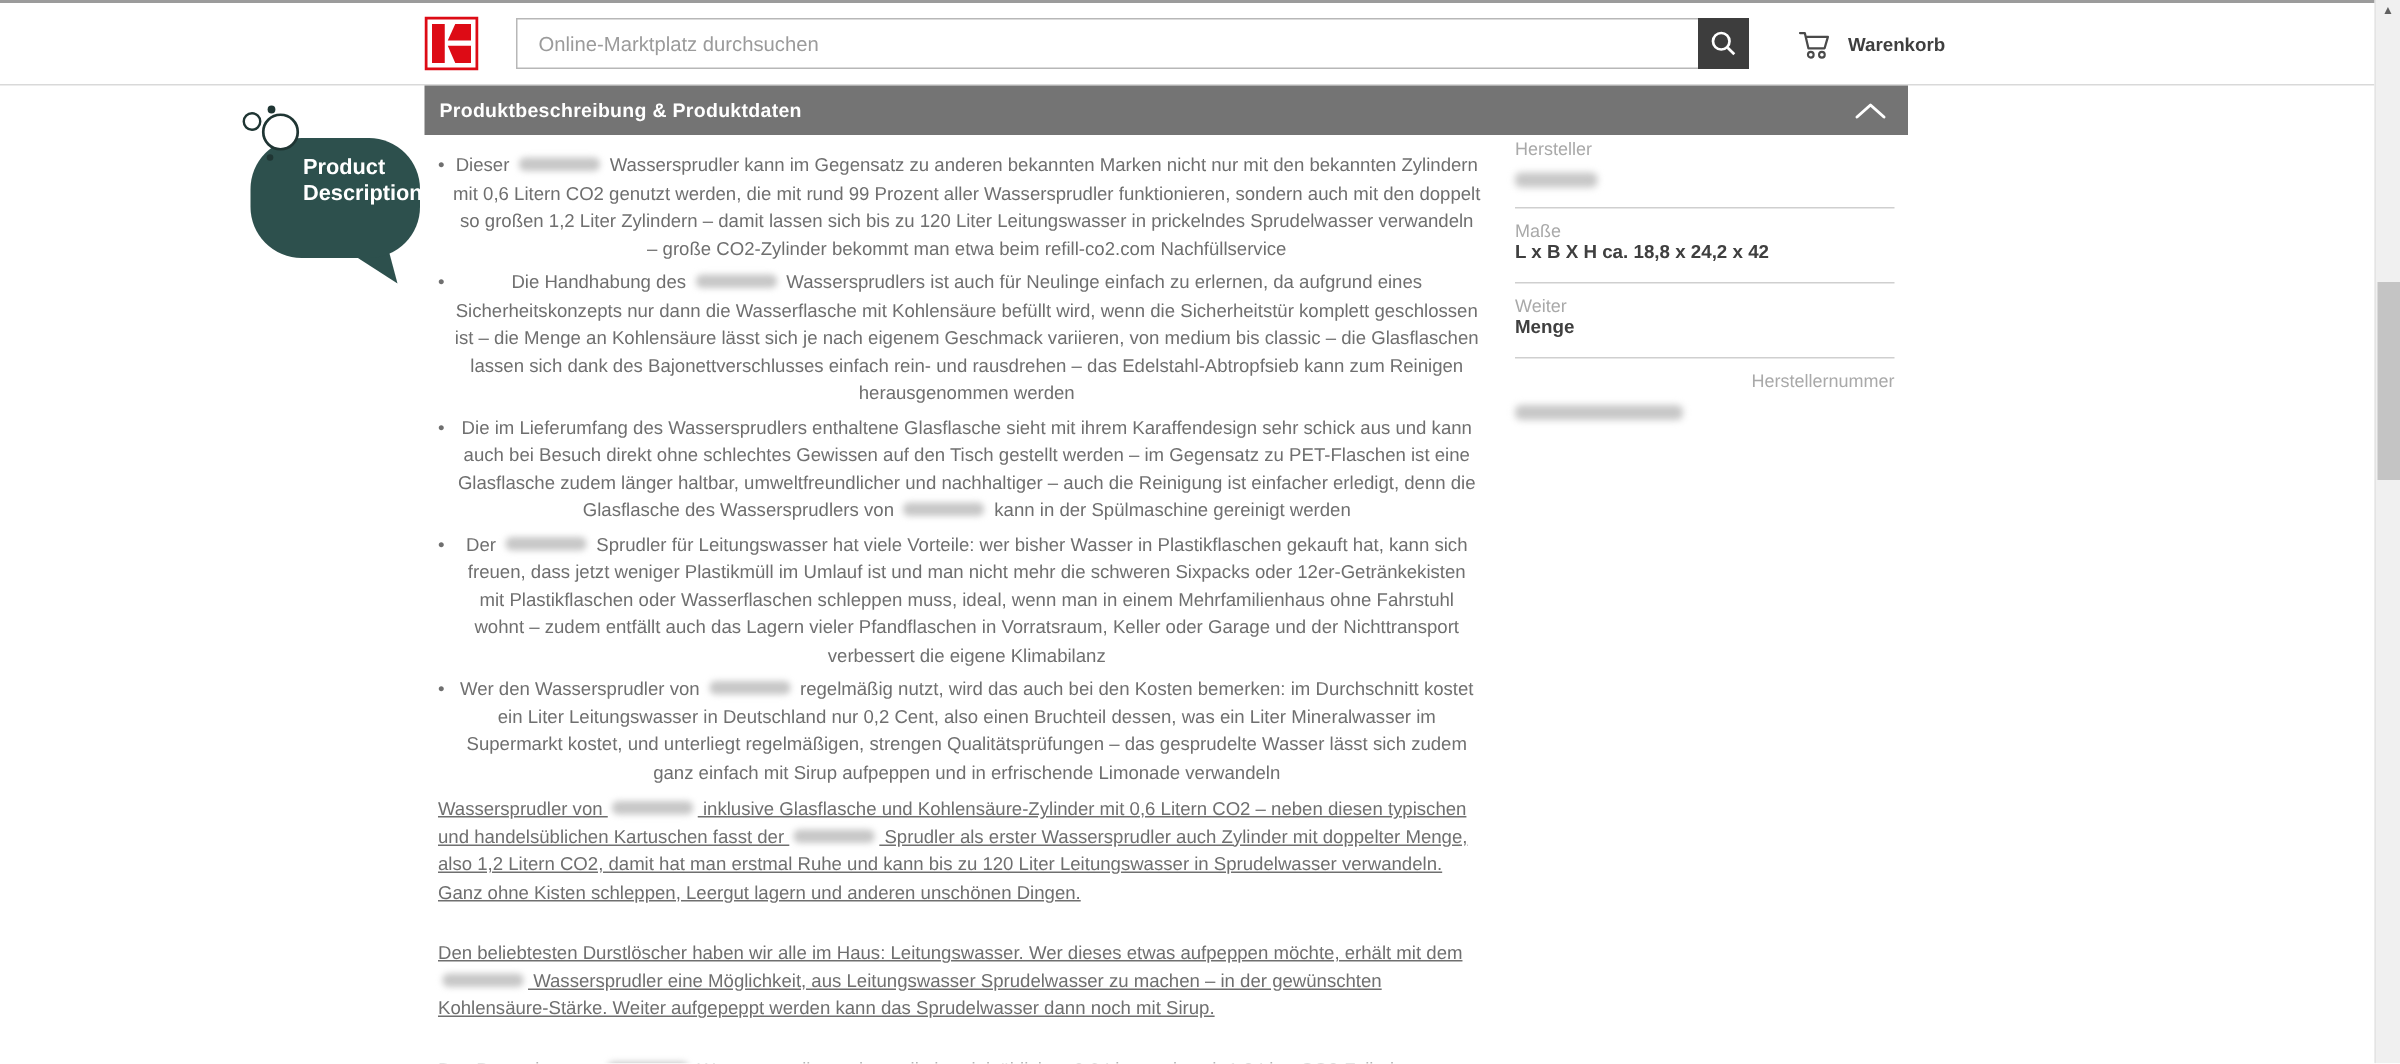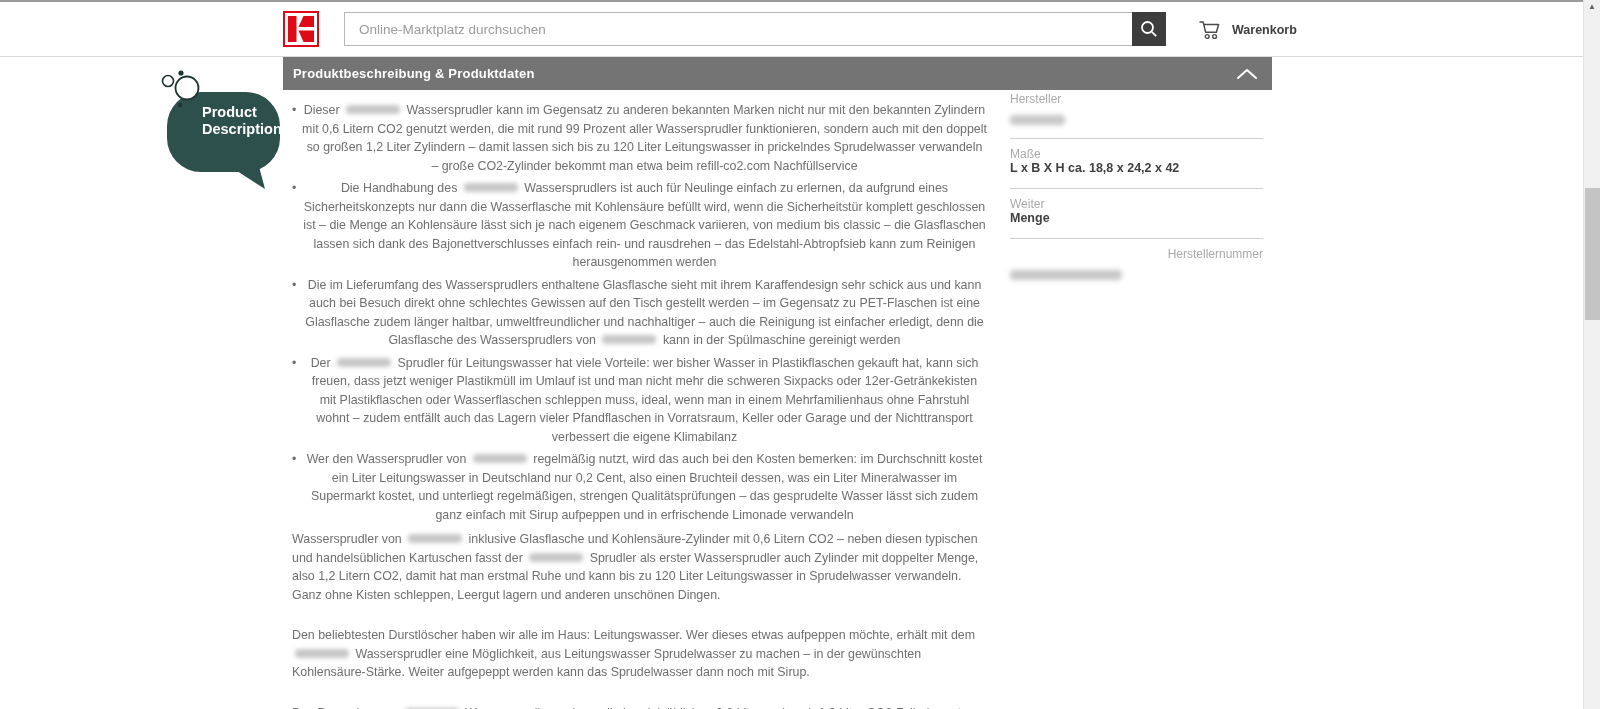--- a/index.html
+++ b/index.html
@@ -38,21 +38,21 @@
   
   .bubble-wrap{position:absolute;left:150px;top:60px;width:140px;height:134px;}
   .bubble-text{position:absolute;left:52px;top:44px;color:#fff;font-size:14.5px;font-weight:bold;line-height:17px;}
 
   
   .content{position:absolute;left:292px;top:101px;width:695px;color:var(--text-gray);
     font-size:12.4px;line-height:18.5px;}
   .content ul{list-style:none;}
   .content li{position:relative;padding-left:10px;margin-bottom:4px;text-align:center;}
   .content li::before{content:"\2022";position:absolute;left:0;top:0;}
-  .para{margin-top:6px;}
+  .para{margin-top:6px;text-decoration:underline;}
   .para.gap{margin-top:22px;}
   .blur-inline{display:inline-block;width:54px;height:9px;background:#c7c7c7;border-radius:4px;
     filter:blur(2px);vertical-align:baseline;margin:0 3px;}
 
   
   .sidebar{position:absolute;left:1010px;top:84px;width:253px;}
   .field{padding:8px 0 13px 0;border-bottom:1px solid #cfcfcf;}
   .field:last-child{border-bottom:none;text-align:right;}
   .field .label{font-size:12px;color:var(--label-gray);}
   .field .value{font-size:12.5px;font-weight:bold;color:var(--value-dark);margin-top:0;}

